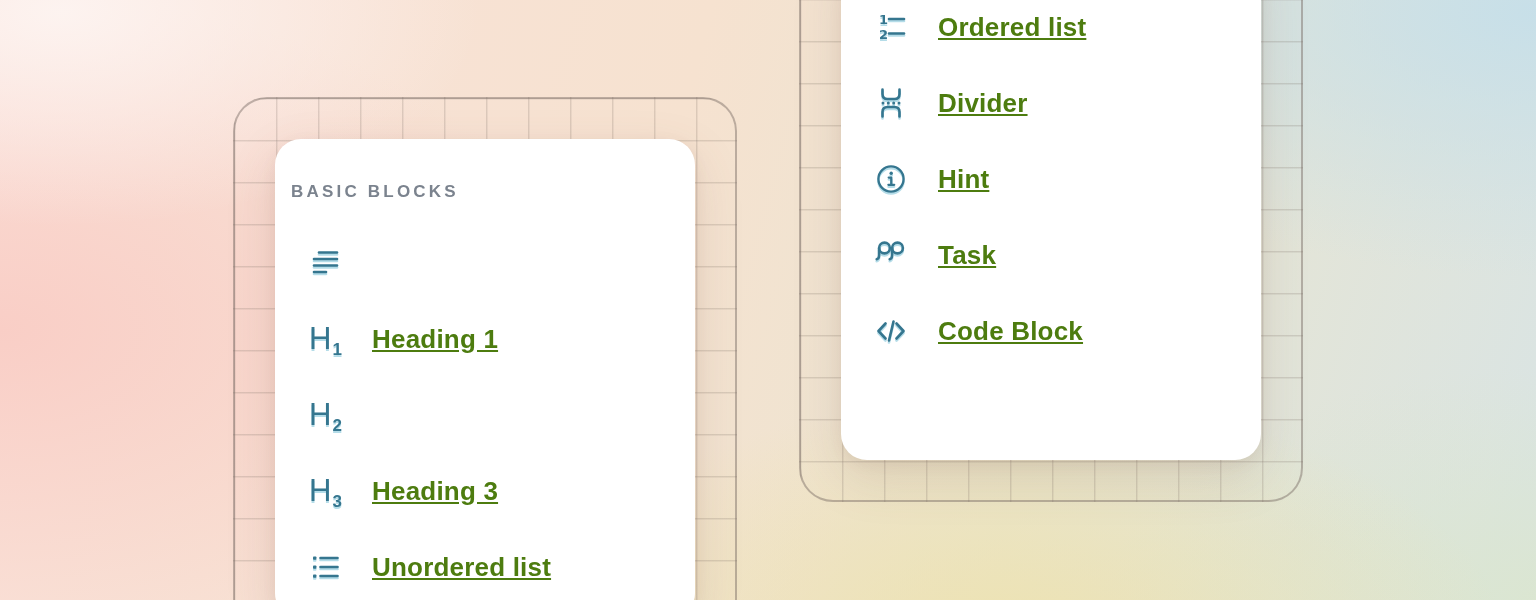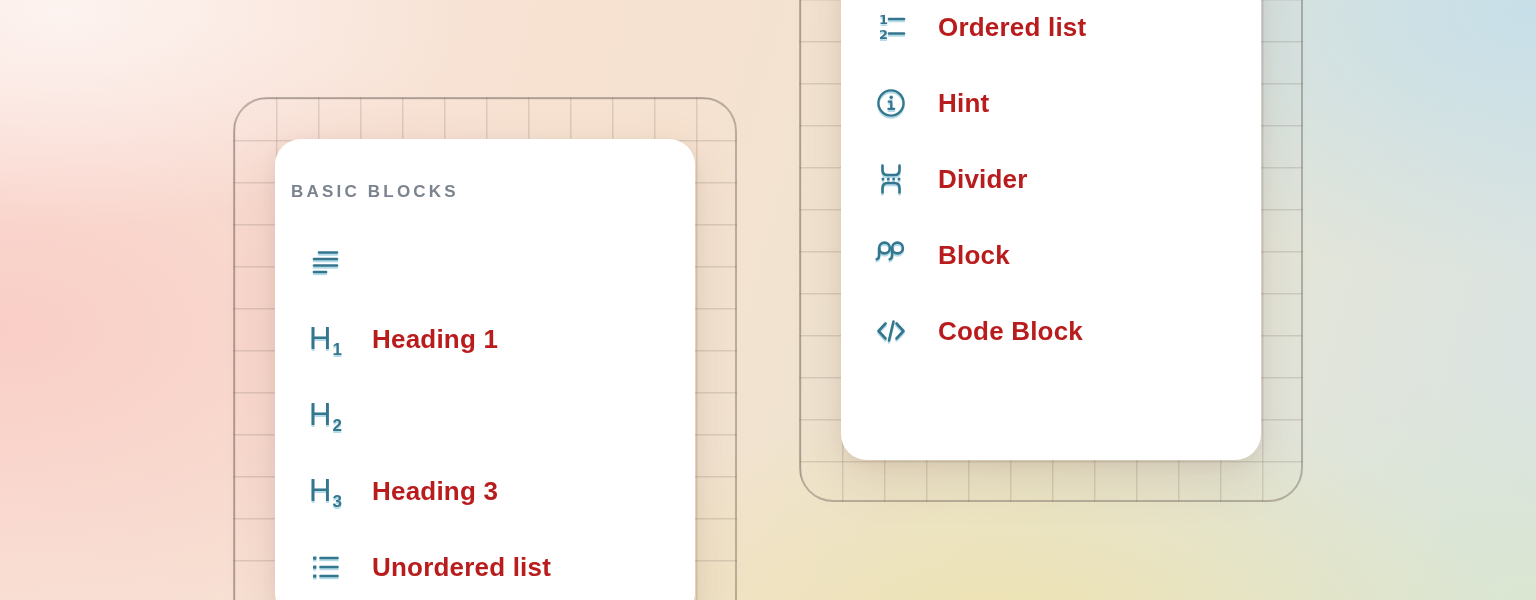--- a/index.html
+++ b/index.html
@@ -34,21 +34,21 @@
   .icon{width:40px;height:40px;flex:none;display:flex;align-items:center;justify-content:center;
     color:#35768f;filter:drop-shadow(0 2px 0 rgba(167,214,228,.85));margin-right:27px;}
   .icon svg{display:block;}
   .icon svg *{stroke:currentColor;stroke-width:2.6;fill:none;stroke-linecap:round;stroke-linejoin:round;}
   .icon svg .fill{fill:currentColor;stroke:none;}
   .icon svg text{fill:currentColor;stroke:none;font:700 13px "DejaVu Sans",sans-serif;}
   .icon svg .thin{stroke-width:2.3;}
   .h-icon{align-items:baseline;}
   .h-letter{font-size:31px;font-weight:400;line-height:40px;}
   .h-sub{font-size:17px;font-weight:700;position:relative;top:6px;left:1px;}
-  .label{font-size:26px;font-weight:700;color:#b91c1c;letter-spacing:.2px;white-space:nowrap;}
+  .label{font-size:26px;font-weight:700;color:#4d7c0f;letter-spacing:.2px;white-space:nowrap;text-decoration:underline;}
 </style>
 </head>
 <body>
 
 <div class="stage">
 
   <div class="grid-panel grid-left"></div>
   <div class="grid-panel grid-right"></div>
 
   <div class="card card-left">
@@ -118,53 +118,53 @@
               <path d="M14 22.5 H29"></path>
           </svg>
         </span>
         <span class="label">Ordered list</span>
       </div>
 
 
       <div class="row">
         <span class="icon">
           <svg width="32" height="32" viewBox="0 0 32 32">
-            <circle class="thin" cx="16" cy="16" r="12.6"></circle>
-            <circle class="fill" cx="16.2" cy="10.3" r="1.7"></circle>
-            <path class="thin" d="M13.7 14.6 H16.3 V21.6"></path>
-            <path class="thin" d="M13.4 21.8 H19.2"></path>
-          </svg>
-        </span>
-        <span class="label">Hint</span>
-      </div>
-
-      <div class="row">
-        <span class="icon">
-          <svg width="32" height="32" viewBox="0 0 32 32">
             <path d="M7.5 2.5 V7 Q7.5 12 12.5 12 H19.5 Q24.5 12 24.5 7 V2.5"></path>
             <path d="M7.5 29.5 V25 Q7.5 20 12.5 20 H19.5 Q24.5 20 24.5 25 V29.5"></path>
             <circle class="fill" cx="8" cy="16" r="1.5"></circle>
             <circle class="fill" cx="13.3" cy="16" r="1.5"></circle>
             <circle class="fill" cx="18.7" cy="16" r="1.5"></circle>
             <circle class="fill" cx="24" cy="16" r="1.5"></circle>
           </svg>
         </span>
         <span class="label">Divider</span>
       </div>
 
       <div class="row">
         <span class="icon">
           <svg width="32" height="32" viewBox="0 0 32 32">
+            <circle class="thin" cx="16" cy="16" r="12.6"></circle>
+            <circle class="fill" cx="16.2" cy="10.3" r="1.7"></circle>
+            <path class="thin" d="M13.7 14.6 H16.3 V21.6"></path>
+            <path class="thin" d="M13.4 21.8 H19.2"></path>
+          </svg>
+        </span>
+        <span class="label">Hint</span>
+      </div>
+
+      <div class="row">
+        <span class="icon">
+          <svg width="32" height="32" viewBox="0 0 32 32">
             <circle cx="9.5" cy="9" r="5.4"></circle>
             <path d="M4.1 9 V16.2 Q4.1 19.6 1.7 20.2"></path>
             <circle cx="22.5" cy="9" r="5.4"></circle>
             <path d="M17.1 9 V16.2 Q17.1 19.6 14.7 20.2"></path>
           </svg>
         </span>
-        <span class="label">Block</span>
+        <span class="label">Task</span>
       </div>
 
       <div class="row">
         <span class="icon">
           <svg width="32" height="32" viewBox="0 0 32 32">
             <path d="M10.5 8.5 L3.5 16 L10.5 23.5"></path>
             <path d="M21.5 8.5 L28.5 16 L21.5 23.5"></path>
             <path d="M14 25.5 L18.5 6.5"></path>
           </svg>
         </span>

